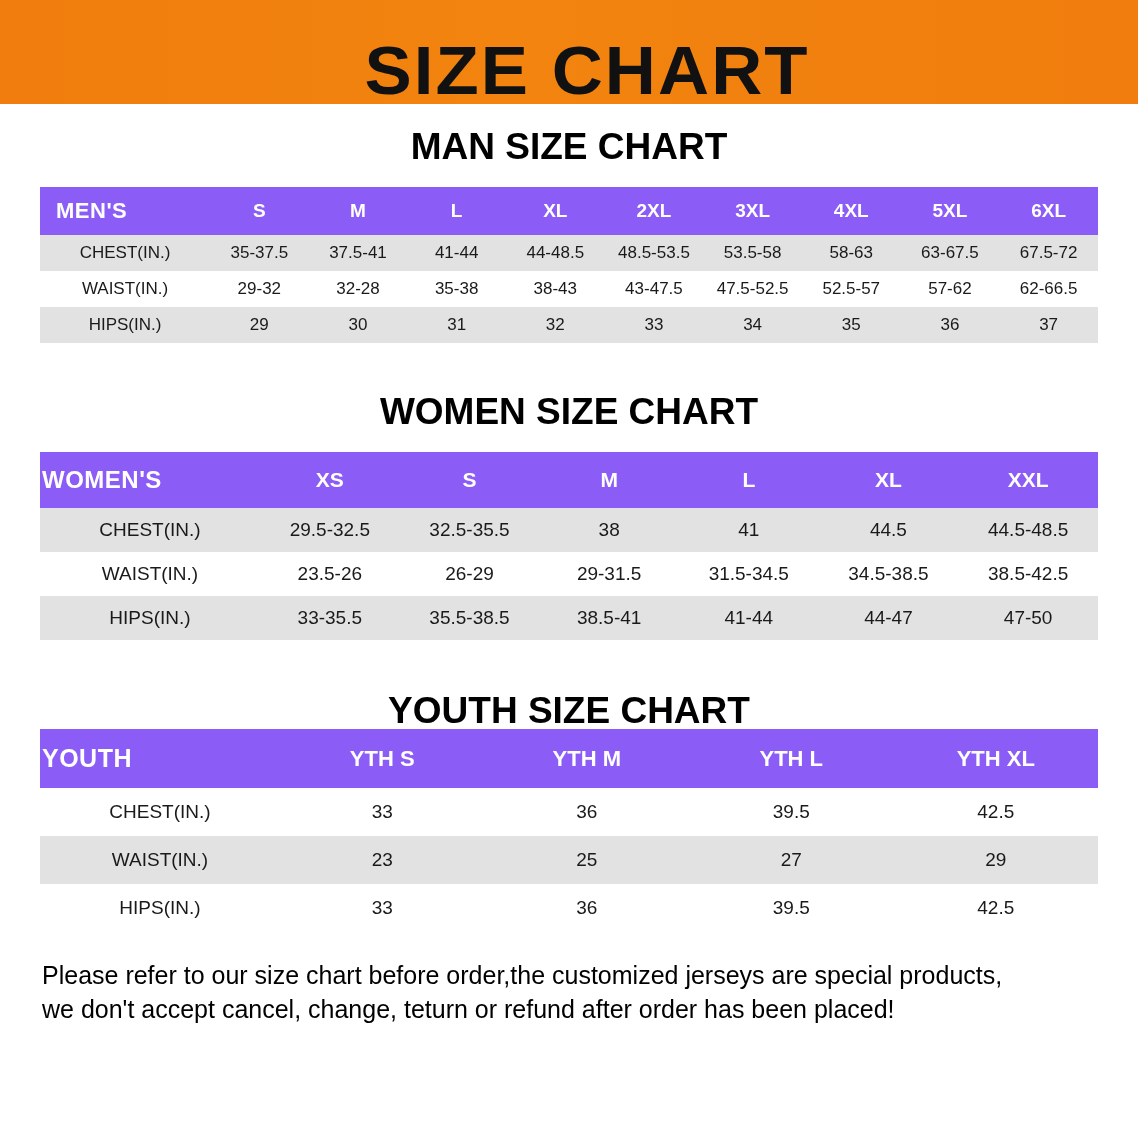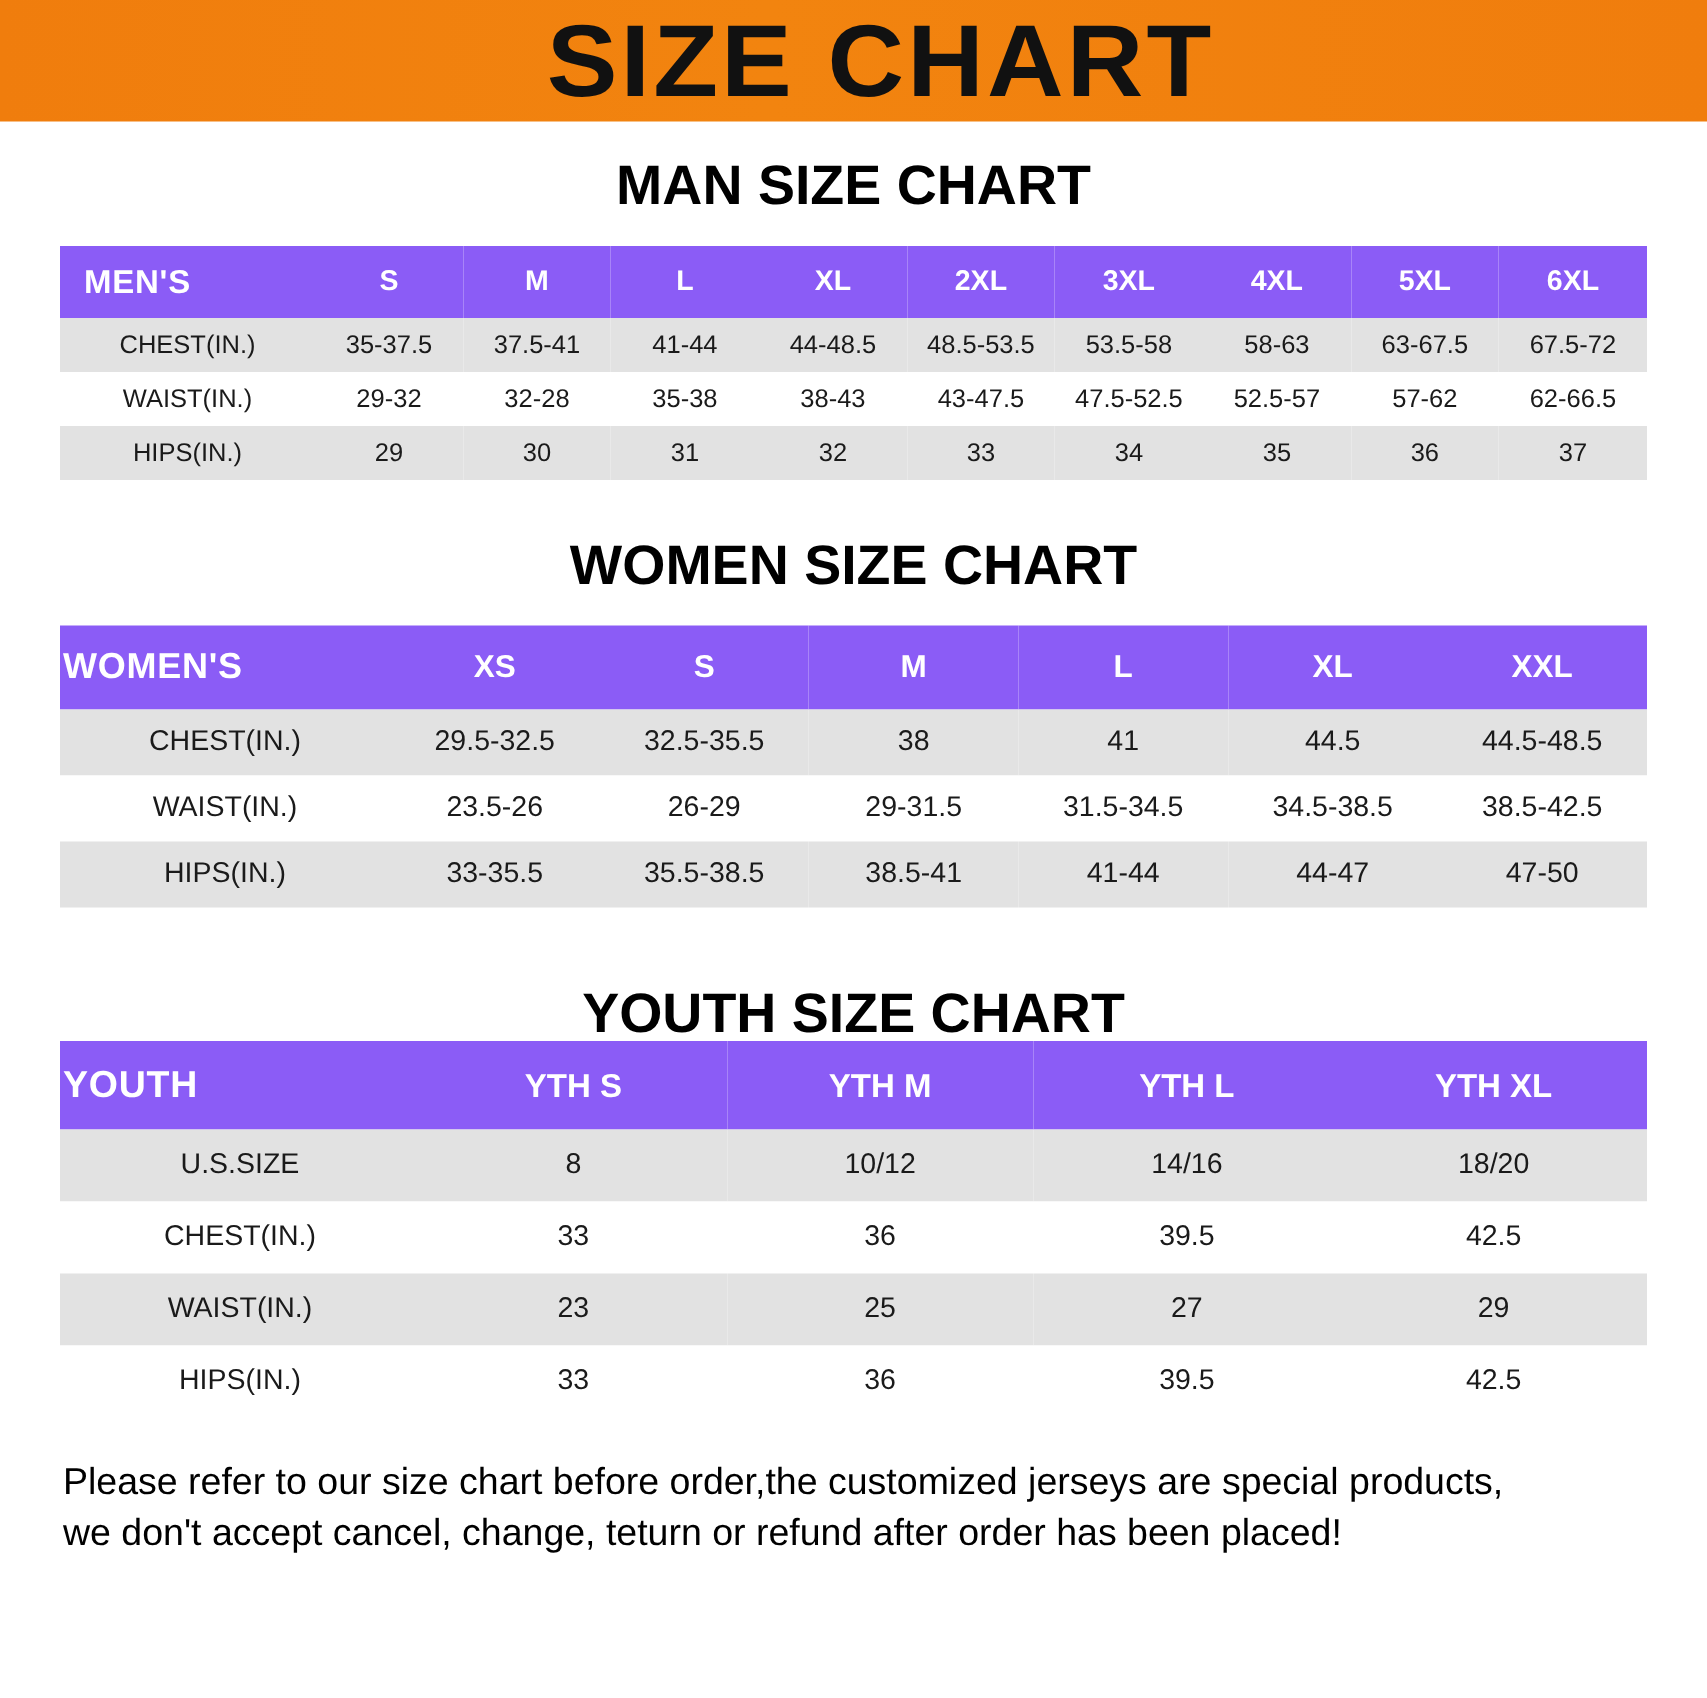--- a/index.html
+++ b/index.html
@@ -11,24 +11,24 @@
     height: 1132px;
     background: #ffffff;
     font-family: "Liberation Sans", sans-serif;
     color: #111111;
     overflow: hidden;
   }
 
   
   .banner {
     width: 100%;
-    height: 81px;
+    height: 104px;
     background: linear-gradient(90deg, #f07d0d 0%, #f2840f 45%, #f07d0d 100%);
     display: flex;
-    align-items: center;
+    align-items: flex-end;
     justify-content: center;
     box-sizing: border-box;
     padding-left: 36px;
   }
   .banner-title {
     font-family: "Liberation Sans", sans-serif;
     font-weight: bold;
     font-size: 68px;
     letter-spacing: 2px;
     color: #111111;
@@ -37,21 +37,21 @@
   }
 
   
   .section-title {
     text-align: center;
     font-weight: bold;
     color: #000000;
     line-height: 1;
   }
   .t-man   { font-size: 37px; margin-top: 24px; margin-bottom: 22px; }
-  .t-women { font-size: 37px; margin-top: 38px; margin-bottom: 22px; }
+  .t-women { font-size: 37px; margin-top: 50px; margin-bottom: 22px; }
   .t-youth { font-size: 37px; margin-top: 52px; }
 
   
   .table-wrap {
     margin: 0 40px;
   }
   table {
     width: 1058px;
     border-collapse: collapse;
     table-layout: fixed;
@@ -254,27 +254,20 @@
     <thead>
       <tr>
         <th class="rowhead">YOUTH</th>
         <th>YTH S</th>
         <th>YTH M</th>
         <th>YTH L</th>
         <th>YTH XL</th>
       </tr>
     </thead>
     <tbody>
-      <tr class="shade">
-        <td class="rowlabel">U.S.SIZE</td>
-        <td>8</td>
-        <td>10/12</td>
-        <td>14/16</td>
-        <td>18/20</td>
-      </tr>
       <tr class="plain">
         <td class="rowlabel">CHEST(IN.)</td>
         <td>33</td>
         <td>36</td>
         <td>39.5</td>
         <td>42.5</td>
       </tr>
       <tr class="shade">
         <td class="rowlabel">WAIST(IN.)</td>
         <td>23</td>

